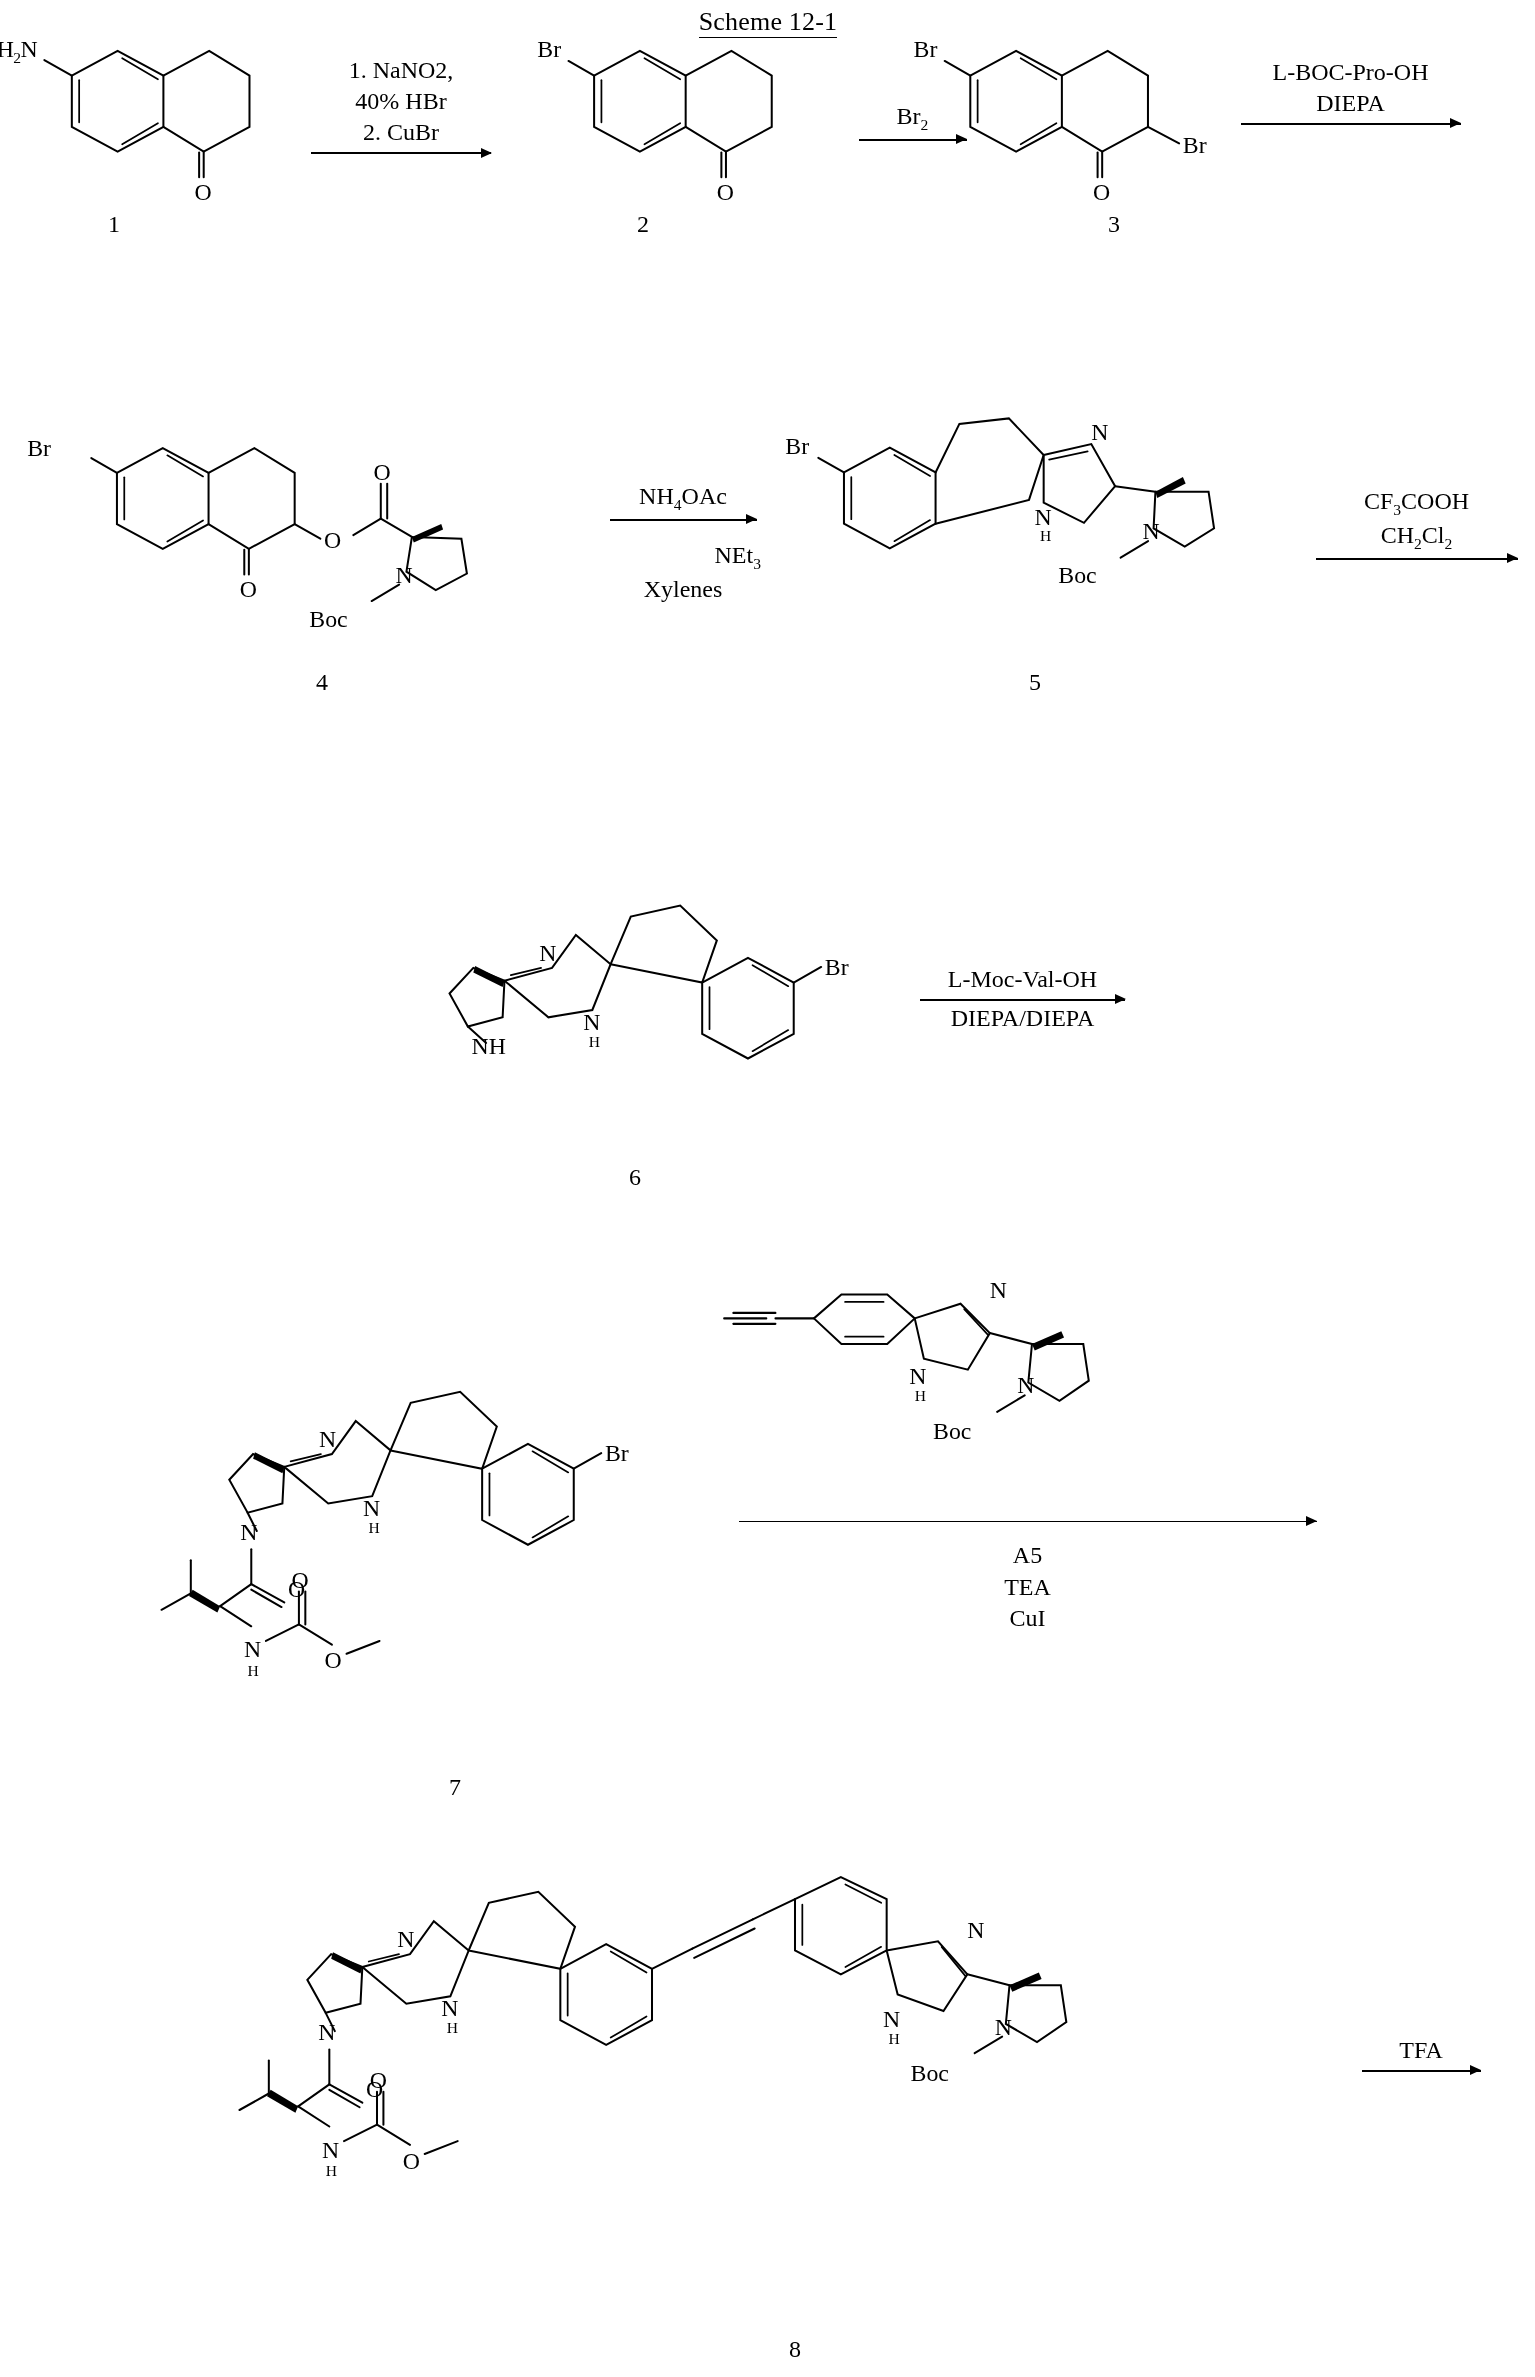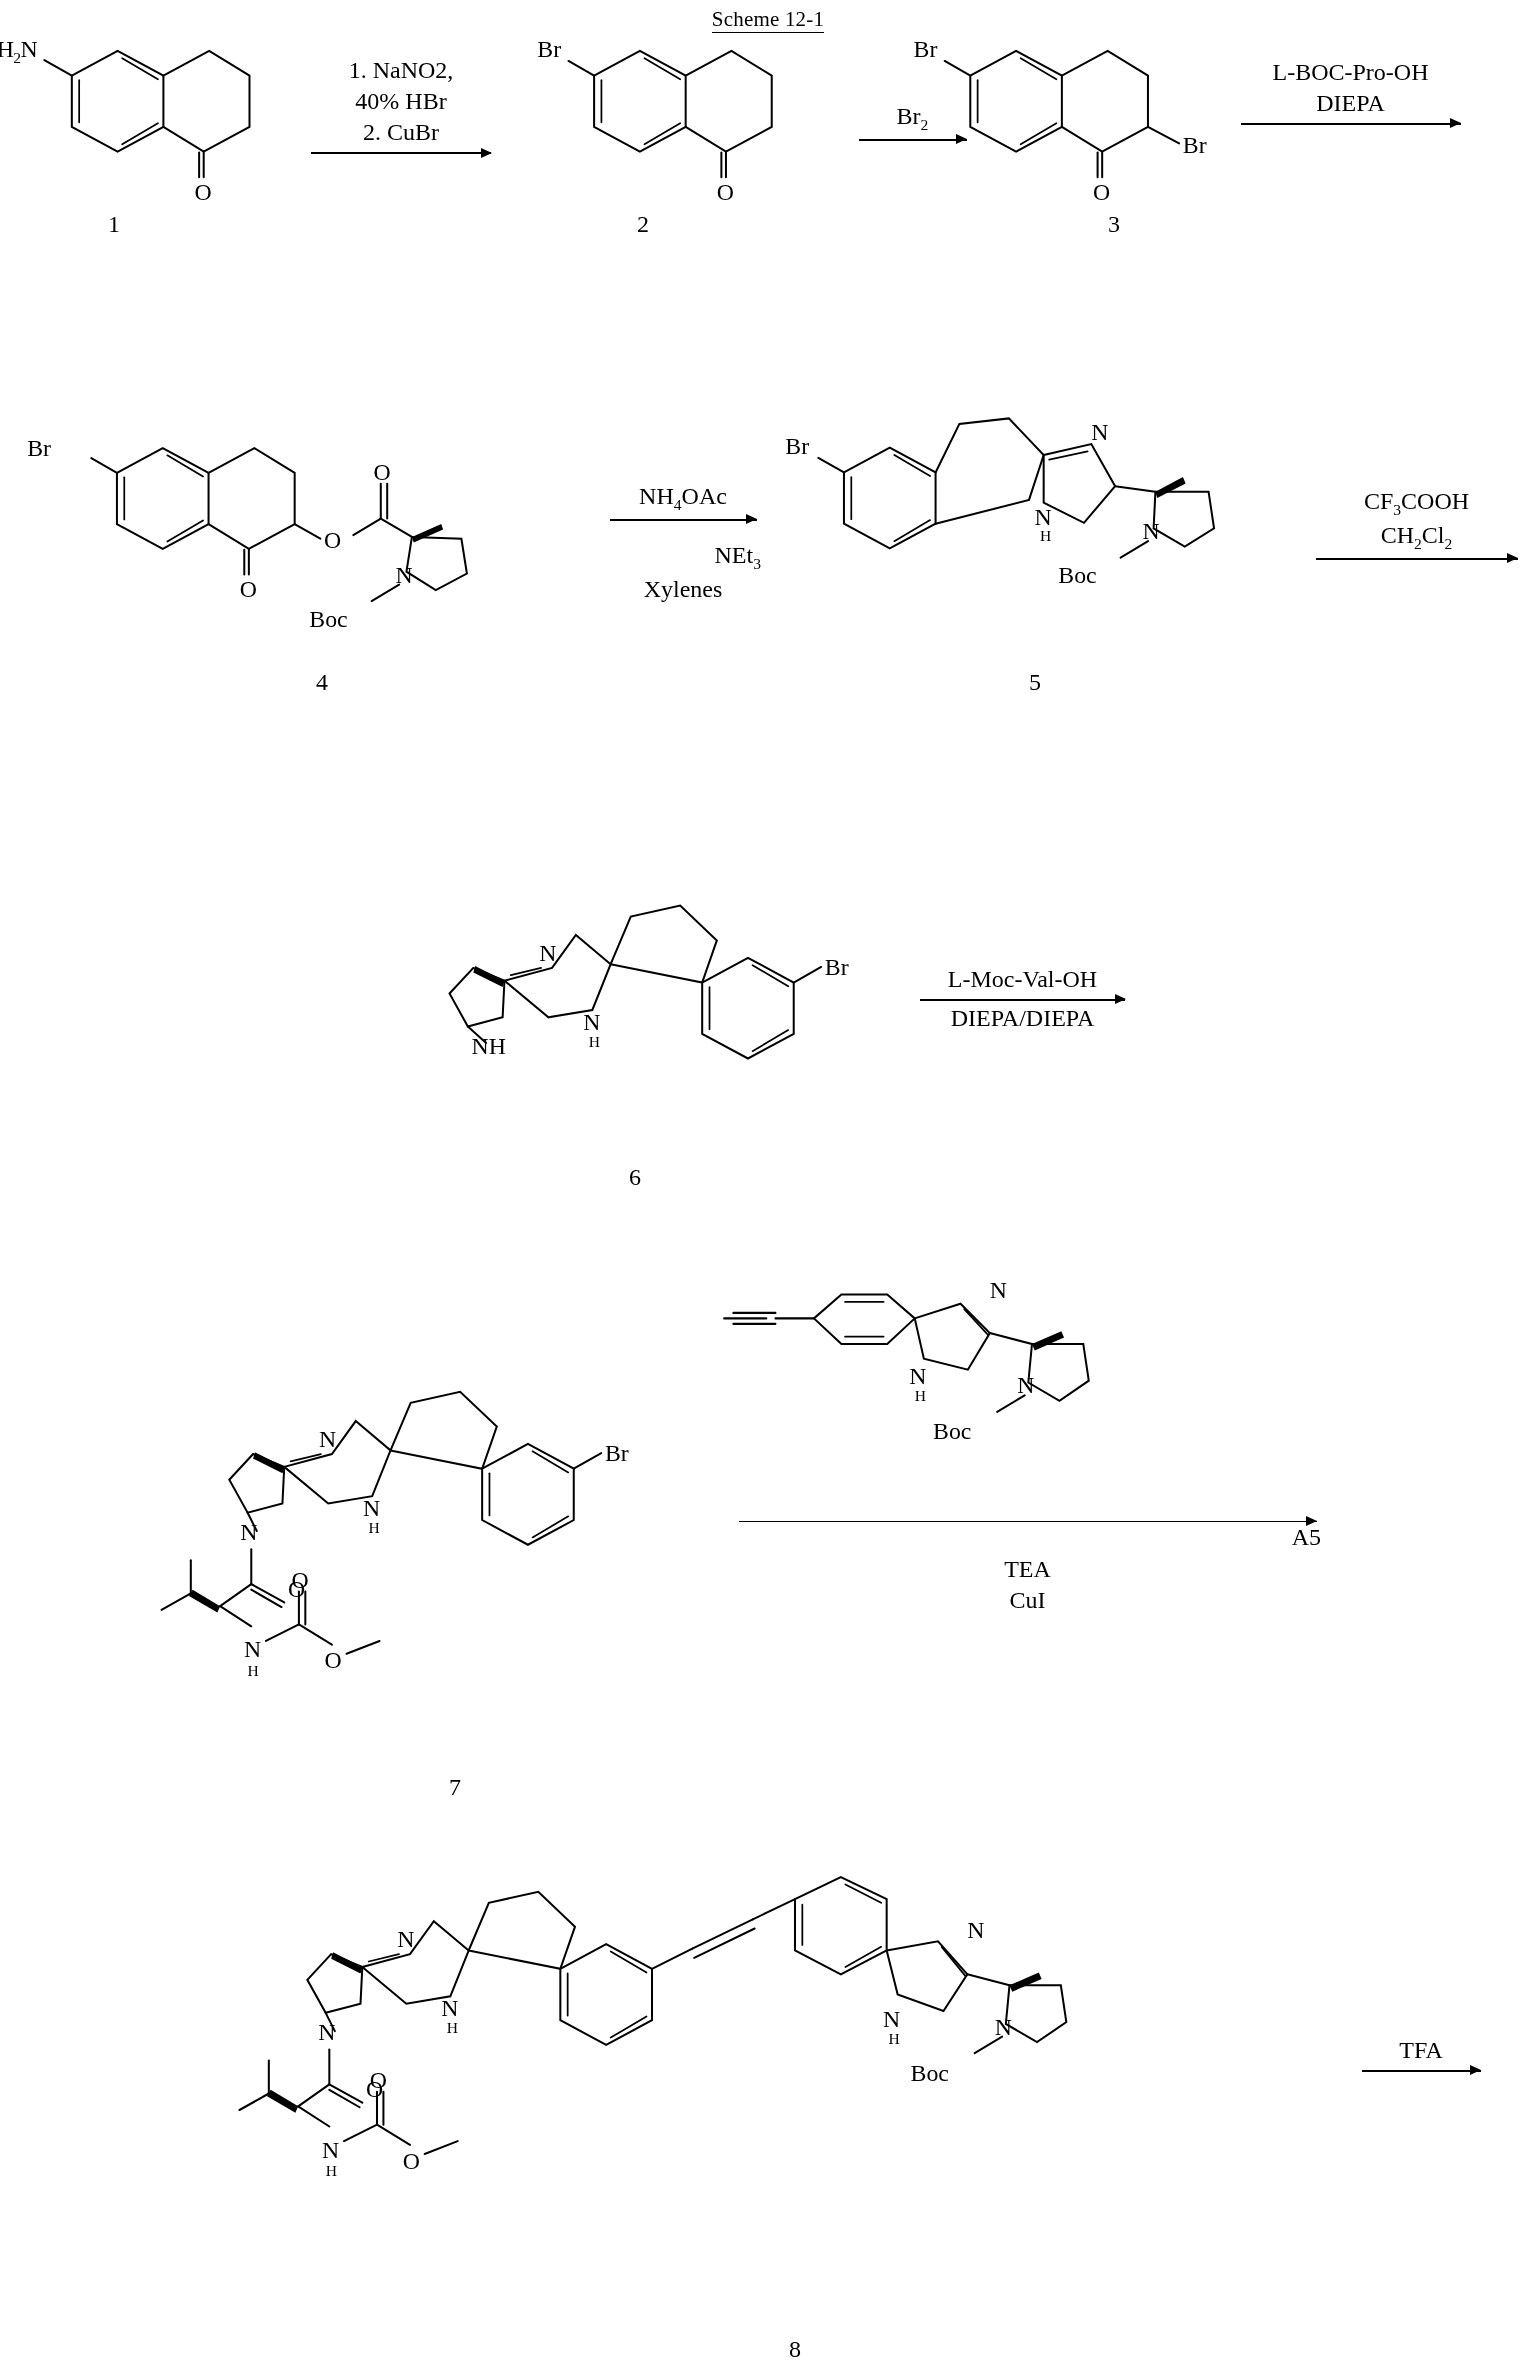--- a/index.html
+++ b/index.html
@@ -5,21 +5,21 @@
   html,body{margin:0;padding:0;background:#ffffff;}
   body{
     width:1536px;height:2377px;position:relative;
     font-family:"Liberation Serif", serif;
     color:#000;
     overflow:hidden;
   }
   .abs{position:absolute;}
   .scheme-title{
     position:absolute;left:0;right:0;top:7.3px;text-align:center;
-    font-size:21px;letter-spacing:0.2px;
+    font-size:26px;letter-spacing:0.2px;
   }
   .scheme-title span{border-bottom:0.9px solid #000;padding-bottom:0.9px;}
   .cmpd-num{font-size:24px;}
   .sub{font-size:15.6px;vertical-align:sub;}
   .arrow-wrap{position:absolute;}
   .arrow-txt{font-size:24px;line-height:1.3;text-align:center;white-space:nowrap;}
   .arrow-line{position:relative;height:1.8px;background:#000;margin:3.7px auto 0 auto;}
   .arrow-line:after{
     content:"";position:absolute;right:-0.9px;top:-4.6px;
     border-left:11px solid #000;border-top:5.5px solid transparent;border-bottom:5.5px solid transparent;
@@ -291,21 +291,21 @@
   <text class="at" x="148" y="242">O</text>
   <line x1="156" y1="282" x2="192" y2="304" class="bond"></line>
   <text class="at" x="184" y="330">O</text>
   <line x1="208" y1="314" x2="244" y2="300" class="bond"></line>
 </svg>
 </div>
 <div class="abs cmpd-num" style="left:449px;top:1774px;">7</div>
 
 <div class="arrow-wrap" style="left:734px;top:1517px;width:587px;">
   <div class="arrow-line" style="width:578px;"></div>
-  <div class="arrow-txt" style="margin-top:0;text-align:right;">A5</div>
+  <div class="arrow-txt" style="margin-top:18px;">A5</div>
   <div class="arrow-txt">TEA</div>
   <div class="arrow-txt">CuI</div>
 </div>
 
 <div class="abs" style="left:234px;top:1866px;">
 <svg width="1045" height="477" viewBox="0 0 1140 520">
 
   <polyline points="140,110 106,96 80,124 100,160 138,150 140,110" class="bond"></polyline>
   <polygon points="140,110 108,94 106,101 138,117" class="wedge"></polygon>
   <text class="at" x="92" y="190">N</text>

